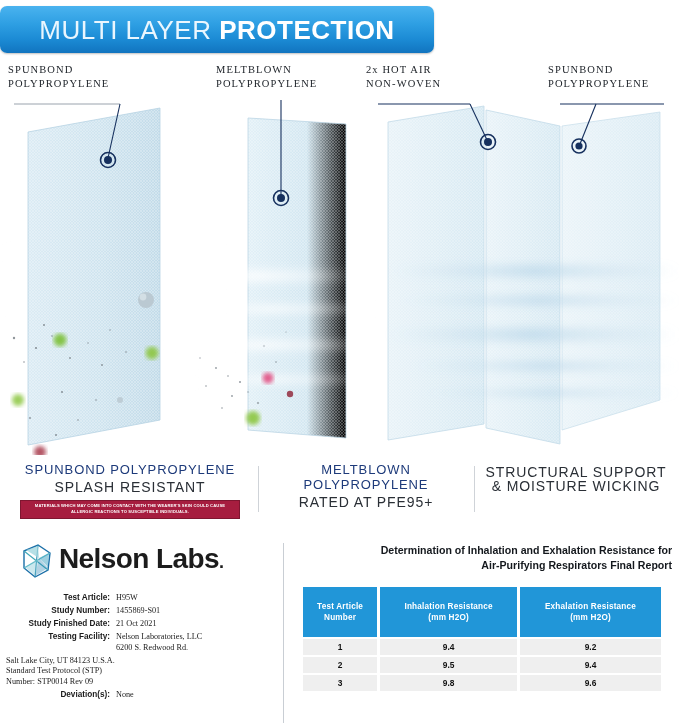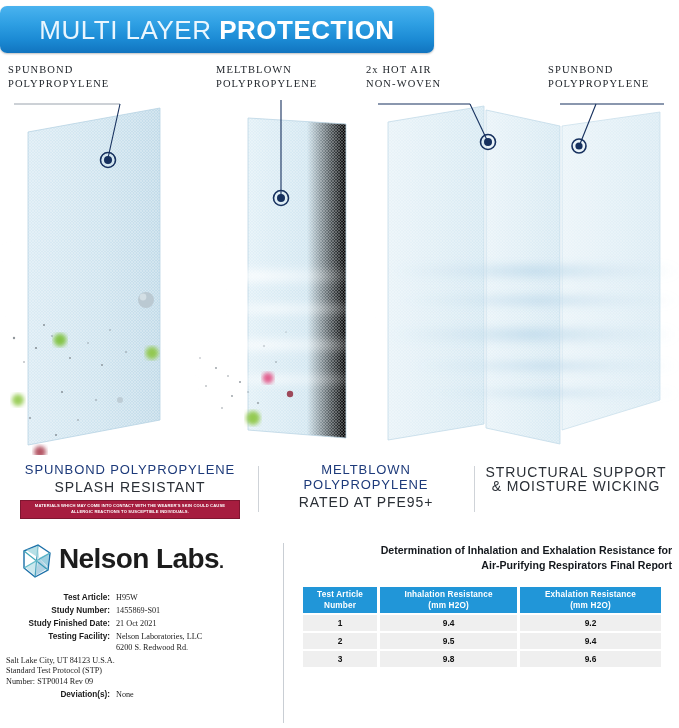--- a/index.html
+++ b/index.html
@@ -71,21 +71,21 @@
   .dlabel{width:104px;text-align:right;font-weight:bold;padding-right:6px;flex:0 0 104px;}
   .dval{flex:1;}
   .dval div{line-height:10.5px;font-family:Liberation Serif, serif;}
 
   
   .report{position:absolute;left:292px;top:10px;width:380px;}
   .report-title{text-align:right;font-size:10.6px;font-weight:bold;color:#14181d;line-height:14.5px;}
   table.res{border-collapse:separate;border-spacing:3px 2px;margin:13px auto 0;width:364px;}
   table.res th{
     background:#2196d8;color:#ffffff;font-size:8.2px;font-weight:bold;
-    line-height:11px;padding:2px 2px;text-align:center;letter-spacing:.2px;
+    line-height:11px;padding:14px 2px;text-align:center;letter-spacing:.2px;
   }
   table.res td{
     background:#efefef;color:#111;font-size:8.4px;font-weight:bold;
     text-align:center;padding:3px 2px;
   }
   .crit{margin:9px 0 0 10px;width:360px;font-size:7.7px;color:#3a3f45;line-height:10.5px;}
   .crit b{color:#111;}
 </style>
 </head>
 <body>

